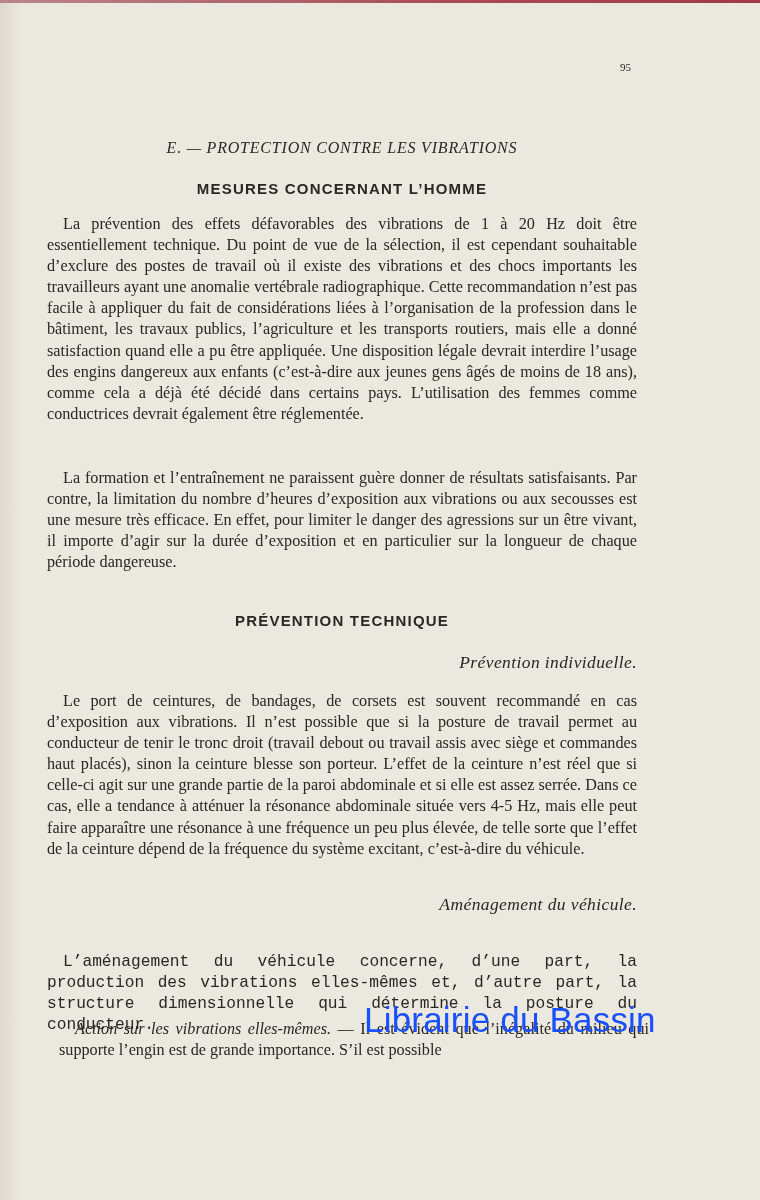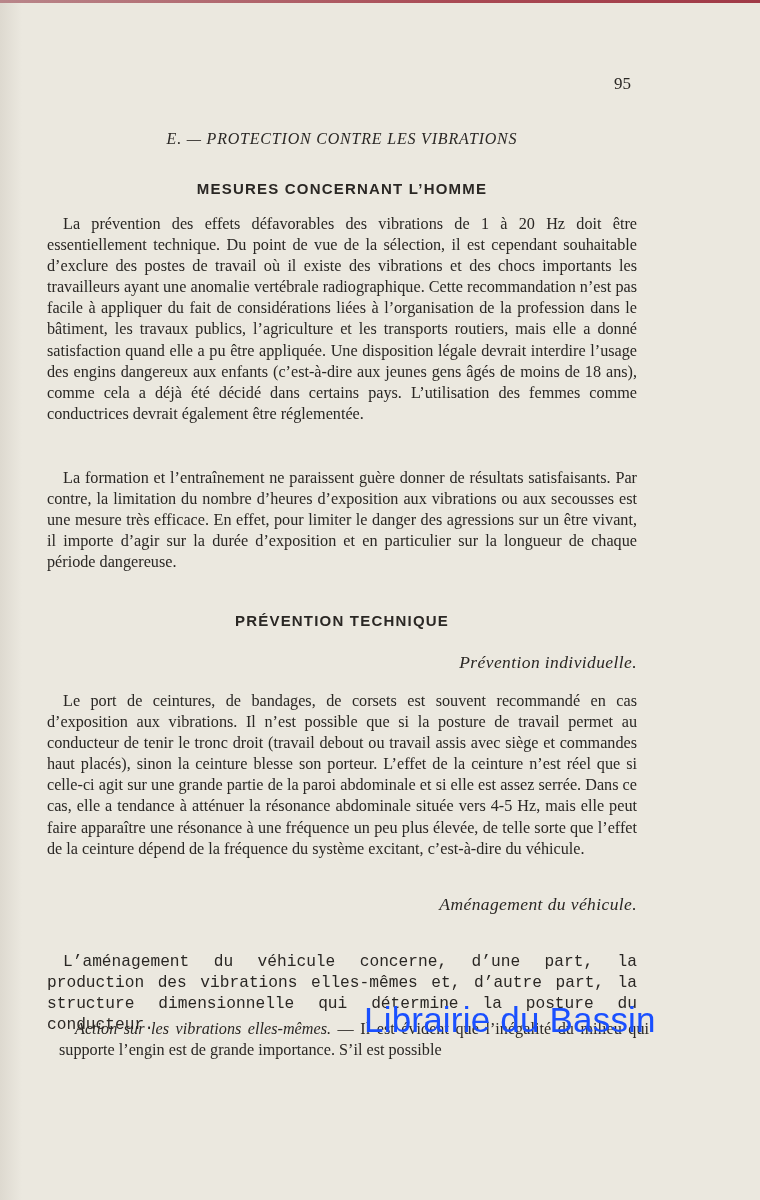--- a/index.html
+++ b/index.html
@@ -19,24 +19,24 @@
     background: linear-gradient(90deg, rgba(210,205,195,0.55), rgba(235,232,223,0));
   }
   .running-head {
     position: absolute; top: 58px; left: 47px; width: 590px; height: 24px;
   }
   .running-title {
     position: absolute; left: 0; width: 580px; text-align: center;
     font-style: italic; font-size: 16px; letter-spacing: 0.6px; top: 2px;
   }
   .page-number {
-    position: absolute; right: 6px; top: 16px; font-size: 17px;
+    position: absolute; right: 6px; top: 3px; font-size: 11px;
   }
   .section-title {
-    position: absolute; top: 130px; left: 47px; width: 590px; text-align: center;
+    position: absolute; top: 139px; left: 47px; width: 590px; text-align: center;
     font-style: italic; font-size: 16px; letter-spacing: 0.8px;
   }
   .sub-heading {
     position: absolute; left: 47px; width: 590px; text-align: center;
     font-family: "Liberation Sans", "DejaVu Sans", sans-serif;
     font-weight: bold; font-size: 15px; letter-spacing: 1.2px;
   }
   .italic-heading {
     position: absolute; left: 47px; width: 590px; text-align: right;
     font-style: italic; font-size: 17.5px; letter-spacing: 0.4px;

